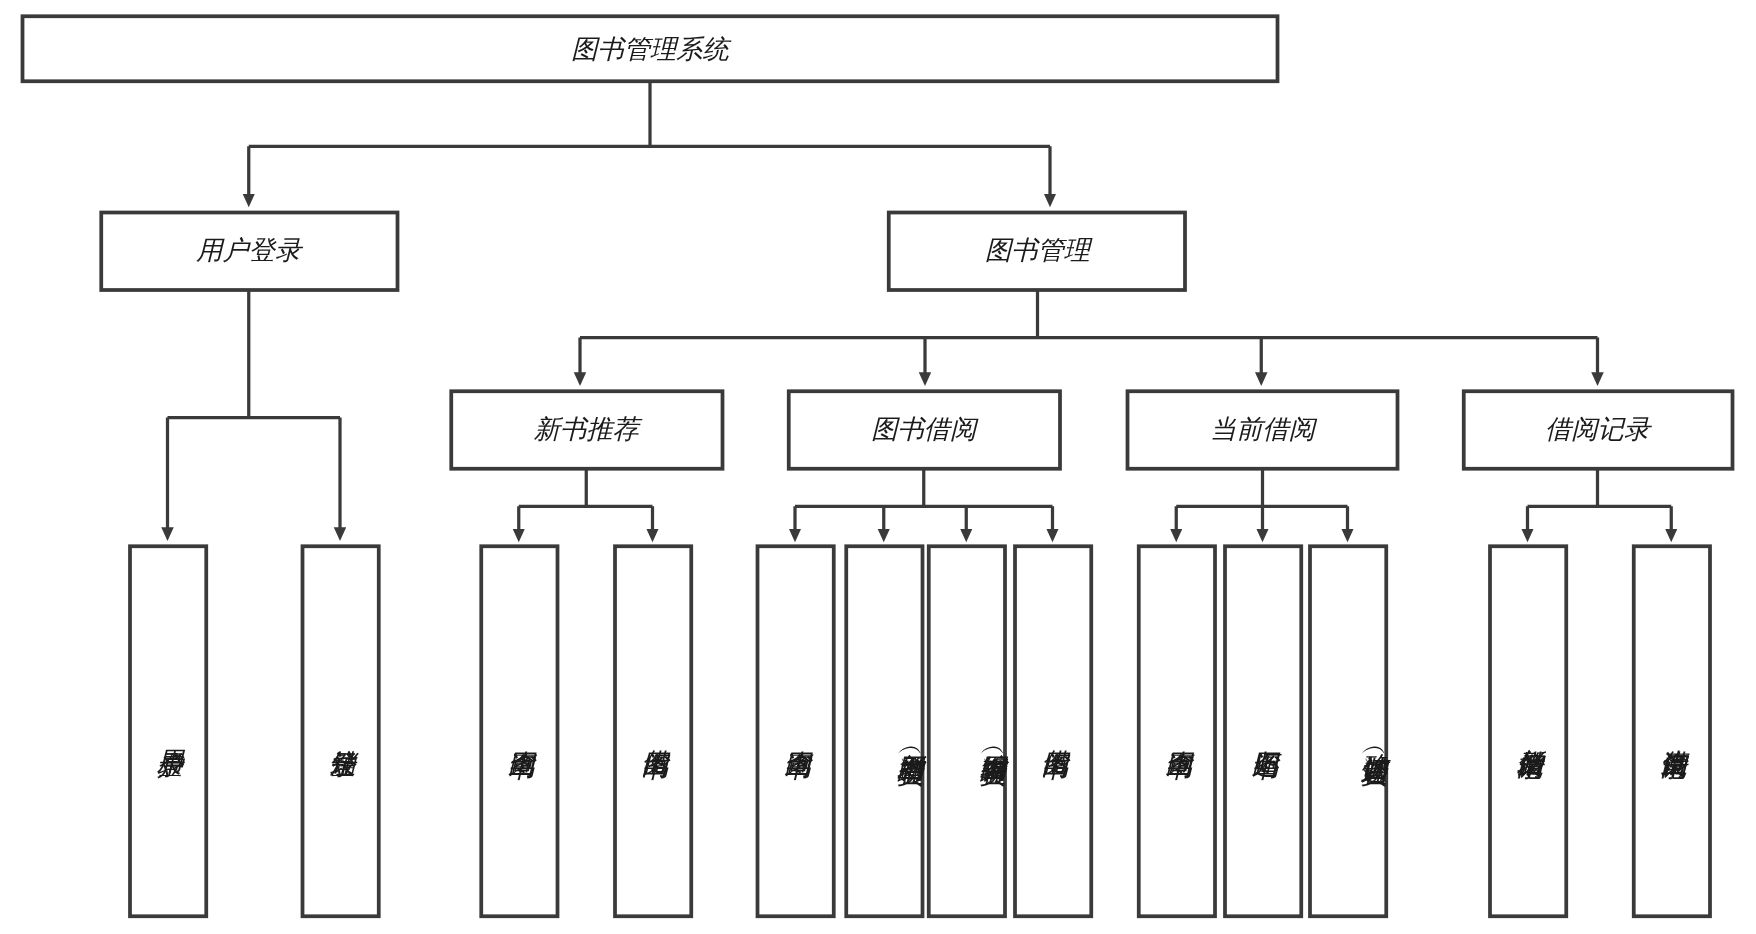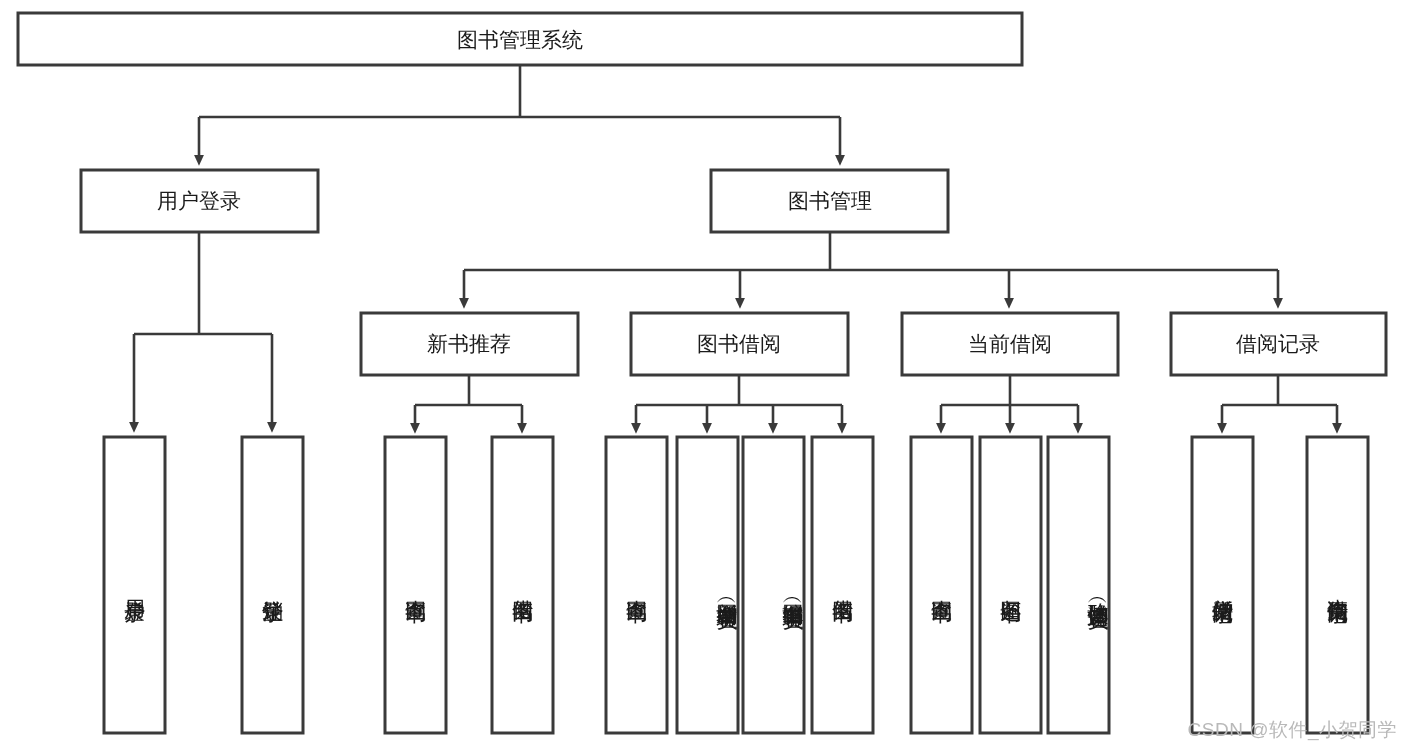--- a/index.html
+++ b/index.html
@@ -12,20 +12,21 @@
     width: 1405px;
     height: 747px;
     font-family: "Liberation Sans", "DejaVu Sans", sans-serif;
     overflow: hidden;
     position: relative;
   }
   #chart-root {
     position: relative;
     width: 1405px;
     height: 747px;
+    font-style: italic;
   }
   svg#flow {
     position: absolute;
     left: 0;
     top: 0;
     width: 1405px;
     height: 747px;
     display: block;
   }
   .box-rect {
@@ -221,15 +222,14 @@
   <div class="vlabel" style="left:743px; top:437px; width:61px; height:296px; align-items:flex-start; padding-top:10px; box-sizing:border-box;">编辑图书（管理员）</div>
   <div class="vlabel" style="left:812px; top:437px; width:61px; height:296px;">借阅图书</div>
 
   <div class="vlabel" style="left:911px; top:437px; width:61px; height:296px;">查询图书</div>
   <div class="vlabel" style="left:980px; top:437px; width:61px; height:296px;">归还图书</div>
   <div class="vlabel" style="left:1048px; top:437px; width:61px; height:296px; align-items:flex-start; padding-top:10px; box-sizing:border-box;">确认归还（管理员）</div>
 
   <div class="vlabel" style="left:1192px; top:437px; width:61px; height:296px;">新增借阅记录</div>
   <div class="vlabel" style="left:1307px; top:437px; width:61px; height:296px;">查询借阅记录</div>
 
-  <div class="watermark">CSDN @软件_小贺同学</div>
 
 </div>
 
 </body></html>

